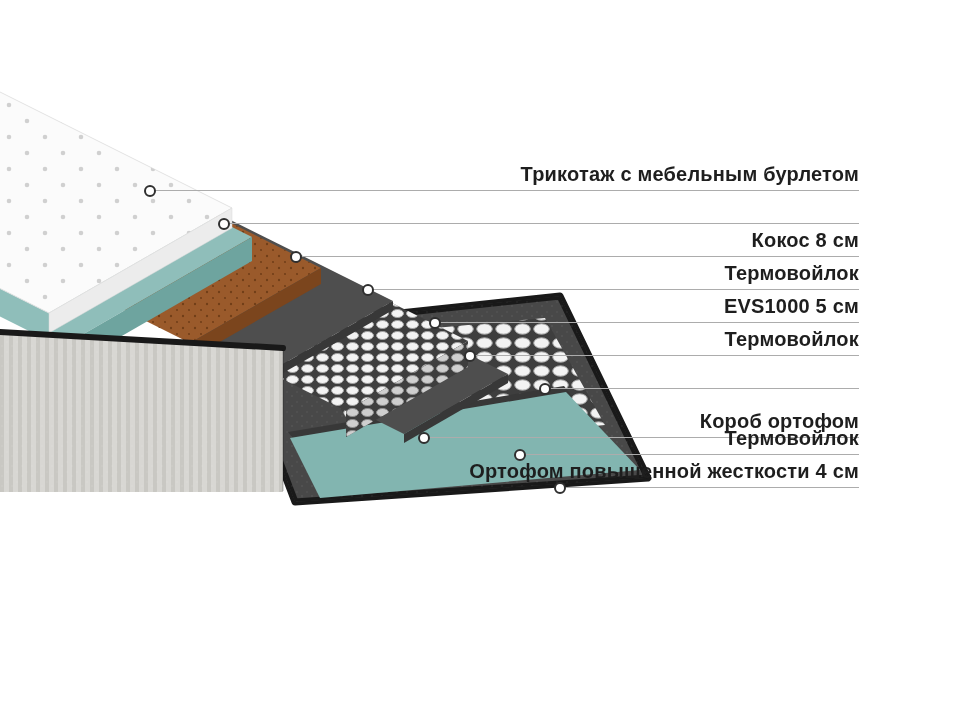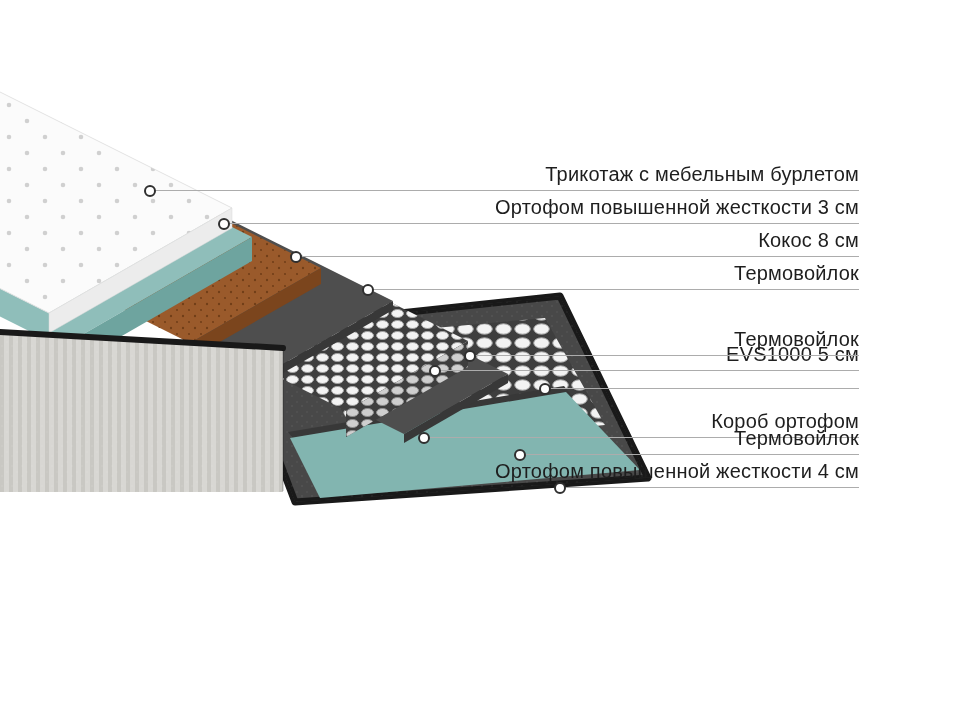--- a/index.html
+++ b/index.html
@@ -1,17 +1,17 @@
 <!DOCTYPE html>
 <html style="--background: #ffffff; --white_top: #fbfbfb; --white_front: #ececec; --quilt_dot: #d0d0d0; --teal_top: #8fbeba; --teal_front: #6ea49f; --coconut_top: #9a5a2b; --coconut_front: #7b451d; --coconut_speck: #713e17; --felt_top: #4e4e4e; --felt_front: #383838; --spring_bg: #3e3e3e; --spring_coil: #f3f3f3; --spring_coil_stroke: #a3a3a3; --base_fill: #484848; --outline: #191919; --box_teal: #82b5b0; --fabric_a: #d8d7d3; --fabric_b: #c9c8c3; --line: #acacac; --label: #1e1e1e; --marker_ring: #2f2f2f; --marker_fill: #ffffff;"><head>
 <meta charset="utf-8">
 <style>
   html,body{margin:0;padding:0;}
   body{font-family:"Liberation Sans", sans-serif;}
-  .stage{position:relative;width:884px;height:720px;background:var(--background,#fff);overflow:hidden;}
+  .stage{position:relative;width:884px;height:720px;background:var(--background,#fff);overflow:hidden;font-weight:bold;}
   .illustration{position:absolute;left:0;top:0;z-index:1;}
 
   
   .white-top{fill:var(--white_top);stroke:#e2e2e2;stroke-width:1;}
   .white-front{fill:var(--white_front);stroke:#dadada;stroke-width:.5;}
   .quilt-overlay{fill:url(#quilt);}
   .teal-top{fill:var(--teal_top);}
   .teal-front{fill:var(--teal_front);}
   .coconut-top{fill:var(--coconut_top);}
   .coconut-front{fill:var(--coconut_front);}
@@ -133,31 +133,30 @@
       <line class="fabric-sideline" x1="283" y1="350" x2="283" y2="491"></line>
     </g>
   </svg>
 
   <div class="layer-row" style="top: 163px; left: 150px; right: 25px;">
     <span class="marker"></span>
     <span class="layer-label">Трикотаж с мебельным бурлетом</span>
   </div>
   <div class="layer-row" style="top: 196px; left: 224px; right: 25px;">
     <span class="marker"></span>
-    <span class="layer-label">Ортофом повышенной жесткости 3 см</span>
   </div>
   <div class="layer-row" style="top: 229px; left: 296px; right: 25px;">
     <span class="marker"></span>
     <span class="layer-label">Кокос 8 см</span>
   </div>
   <div class="layer-row" style="top: 262px; left: 368px; right: 25px;">
     <span class="marker"></span>
     <span class="layer-label">Термовойлок</span>
   </div>
-  <div class="layer-row" style="top: 295px; left: 435px; right: 25px; margin-top: 48px;">
+  <div class="layer-row" style="top: 295px; left: 435px; right: 25px;">
     <span class="marker"></span>
     <span class="layer-label">EVS1000 5 см</span>
   </div>
   <div class="layer-row" style="top: 328px; left: 470px; right: 25px;">
     <span class="marker"></span>
     <span class="layer-label">Термовойлок</span>
   </div>
   <div class="layer-row" style="top: 361px; left: 545px; right: 25px;">
     <span class="marker"></span>
   </div>

